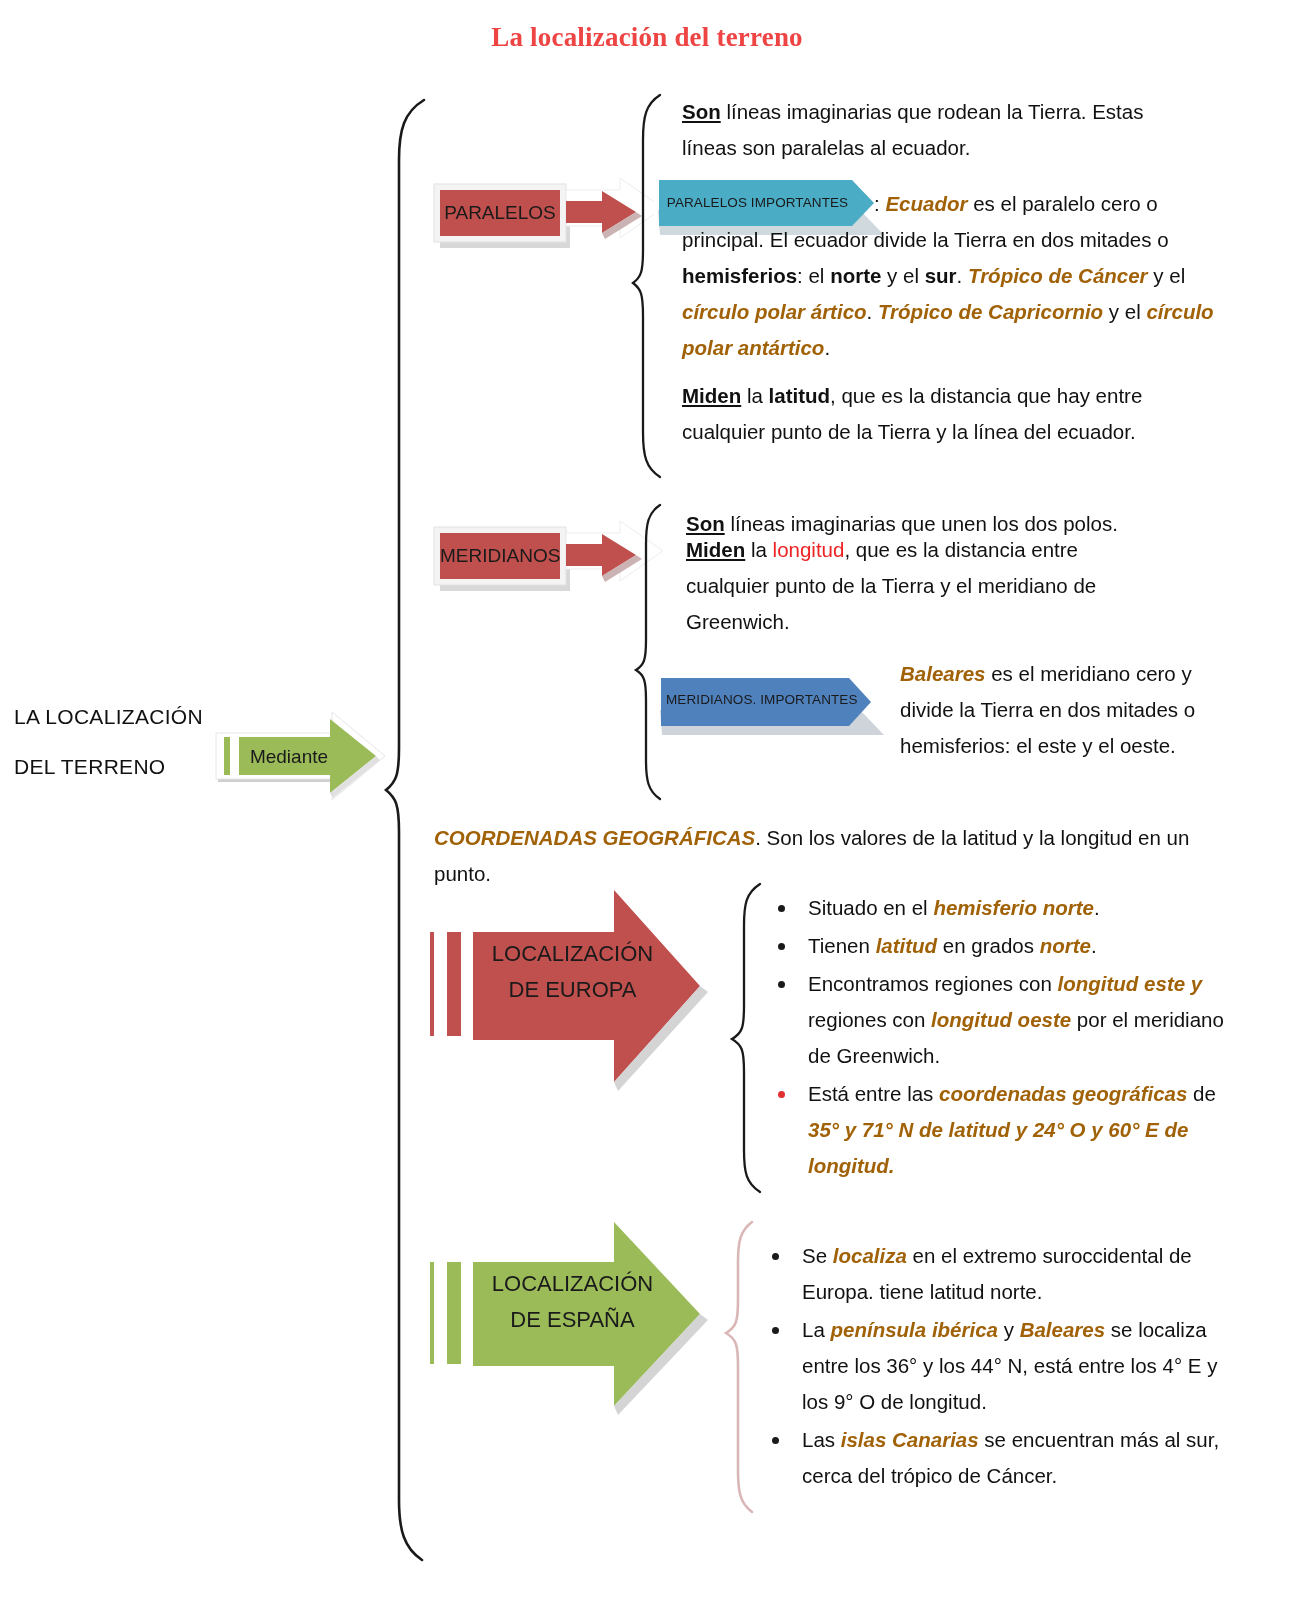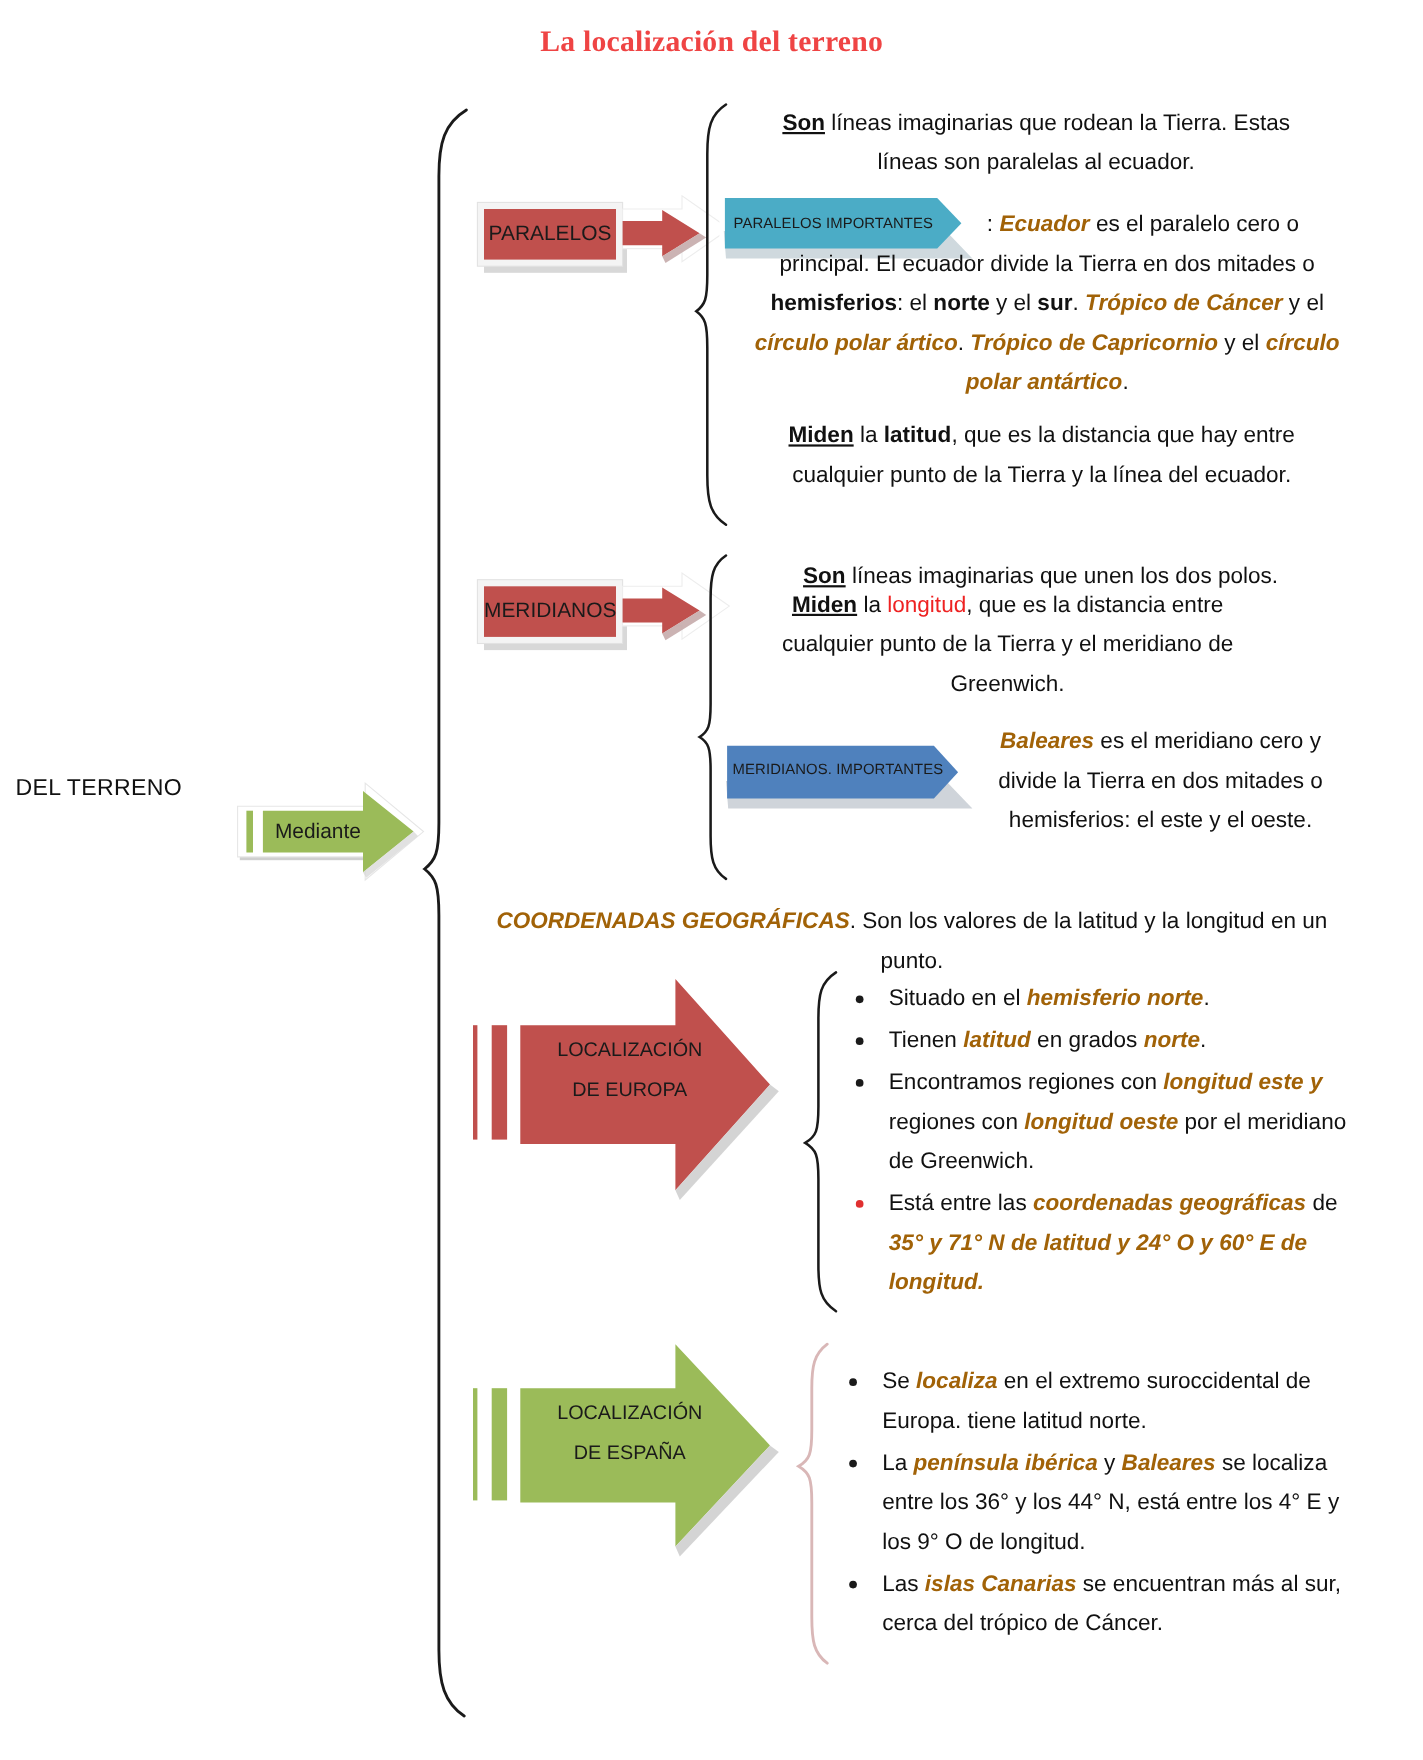--- a/index.html
+++ b/index.html
@@ -43,21 +43,21 @@
     letter-spacing: .3px;
   }
 
   
   .tblock {
     position: absolute;
     font-size: 20.5px;
     line-height: 36px;
     color: #111;
   }
-  .tblock p { margin: 0 0 16px 0; text-align: center; }
+  .tblock p { margin: 0 0 16px 0; }
   .tblock p:last-child { margin-bottom: 0; }
 
   b.u { font-weight: bold; text-decoration: underline; }
   b.k { font-weight: bold; }
   .red { color: #ee2222; }
   .redbi { color: #a16207; font-weight: bold; font-style: italic; }
 
   
   ul.bl {
     margin: 0; padding: 0; list-style: none;
@@ -91,32 +91,33 @@
     font-size: 19px;
     color: #1a1a1a;
     text-align: center;
     white-space: nowrap;
   }
   .shape-label.small {
     font-size: 13.5px;
     letter-spacing: .1px;
   }
   .shape-label.big {
-    font-size: 18px;
+    font-size: 22px;
     line-height: 36px;
   }
 </style>
 </head>
 <body>
 
 <div id="page">
 
   <div class="title">La localización del terreno</div>
 
   <div class="root-label">
+    <div>LA LOCALIZACIÓN</div>
     <div>DEL TERRENO</div>
   </div>
 
   <svg class="overlay" viewBox="0 0 1294 1600">
 
     <path d="M 424 100
              C 404 112, 399 130, 399 160
              L 399 748
              C 399 775, 396 782, 386 790
              C 396 798, 399 805, 399 832

